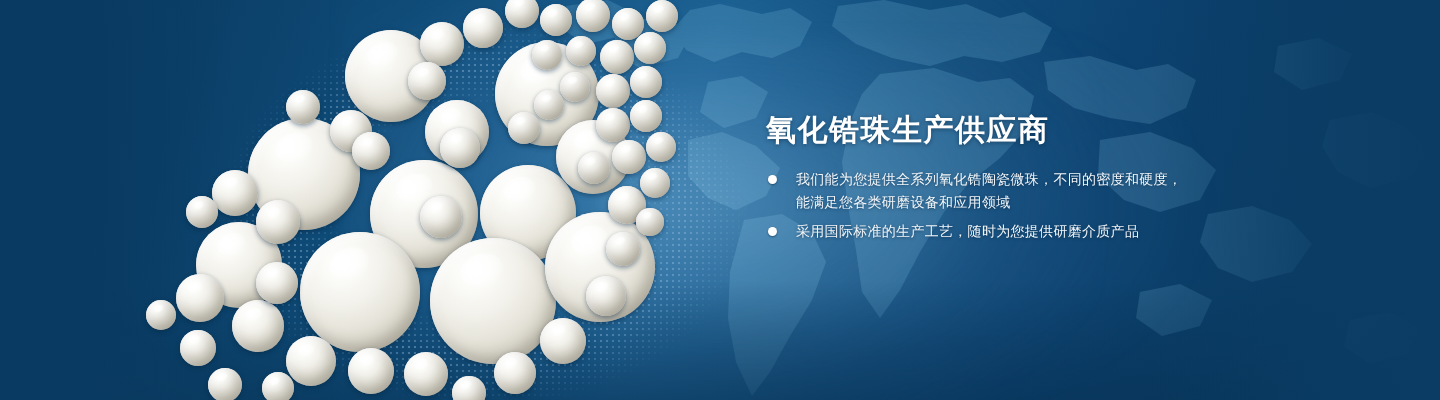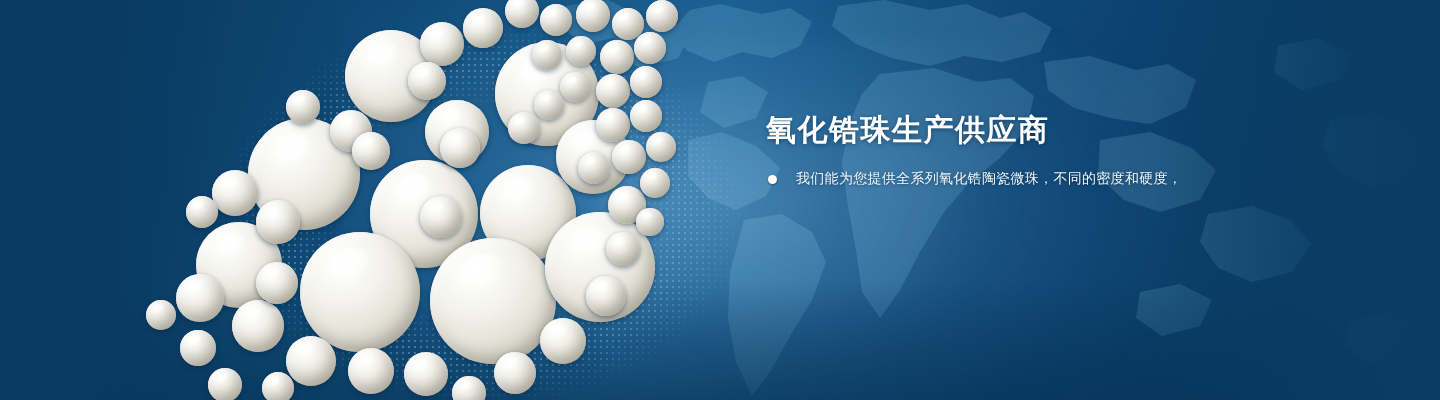--- a/index.html
+++ b/index.html
@@ -146,21 +146,20 @@
   }
   .bullet-item {
     position:relative;
     padding-left:30px;
     margin-bottom:6px;
     font-size:14px;
     line-height:23px;
     color:#f2f6fa;
     letter-spacing:0.3px;
     text-shadow:0 1px 3px rgba(4,32,56,0.5);
-    font-family:Liberation Mono, monospace;
   }
   .bullet-dot {
     position:absolute;
     left:2px; top:7px;
     width:9px; height:9px;
     border-radius:50%;
     background:#ffffff;
     box-shadow:0 1px 2px rgba(4,32,56,0.5);
   }
   .bullet-line { display:block; white-space:nowrap; }
@@ -267,20 +266,25 @@
 
   <div class="content">
 
     <h1 class="headline">氧化锆珠生产供应商</h1>
 
     <ul class="bullets">
 
       <li class="bullet-item">
         <span class="bullet-dot"></span>
         <span class="bullet-line">我们能为您提供全系列氧化锆陶瓷微珠，不同的密度和硬度，</span>
+        <span class="bullet-line">能满足您各类研磨设备和应用领域</span>
       </li>
 
 
+      <li class="bullet-item">
+        <span class="bullet-dot"></span>
+        <span class="bullet-line">采用国际标准的生产工艺，随时为您提供研磨介质产品</span>
+      </li>
 
     </ul>
   </div>
 
 </div>
 
 </body></html>

